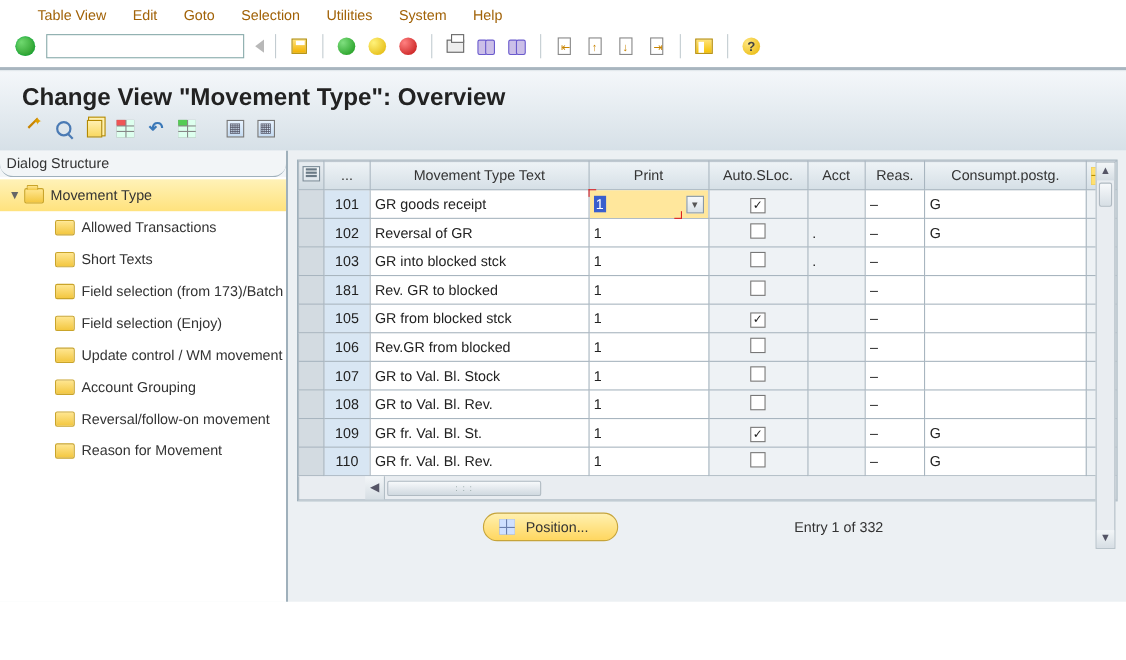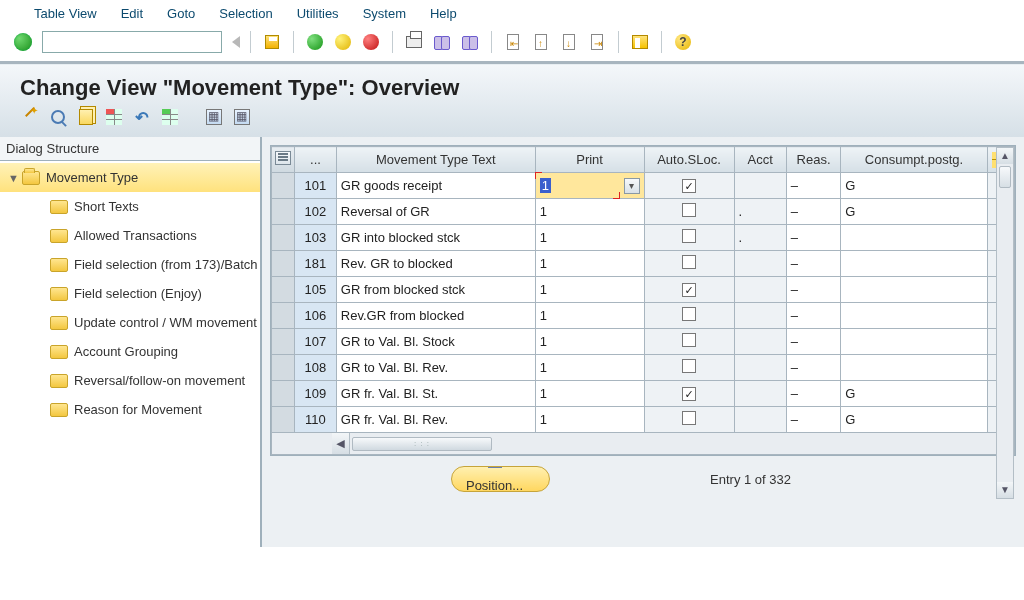--- a/index.html
+++ b/index.html
@@ -11,21 +11,21 @@
     color: #222;
     width: 1024px;
     height: 600px;
     overflow: hidden;
   }
   
   .menubar {
     display: flex;
     gap: 24px;
     padding: 6px 22px 6px 34px;
-    color: #0c4a6e;
+    color: #a16207;
   }
   .menubar > div { cursor: default; }
   
   .toolbar {
     display: flex;
     align-items: center;
     gap: 6px;
     padding: 4px 10px 8px 14px;
     border-bottom: 3px solid #a8b5bf;
   }
@@ -100,20 +100,21 @@
   .sidebar {
     width: 262px;
     border-right: 2px solid #9fb0bb;
     background: #f2f5f7;
     display:flex; flex-direction:column;
   }
   .sidehead {
     padding: 4px 6px;
     border-bottom: 1px solid #9fb0bb;
     color:#333;
+    border-radius:12px;
   }
   .tree { flex:1; overflow:hidden; padding-top:2px; background:#fff;}
   .treerow {
     display:flex; align-items:center;
     height:29px;
     padding-left:6px;
     white-space:nowrap;
     overflow:hidden;
     color:#333;
   }
@@ -198,21 +199,20 @@
     gap:120px;
     padding:10px 0 6px;
     background:#ecf0f3;
   }
   .posbtn{
     display:inline-flex;align-items:center;gap:10px;
     height:26px;padding:0 26px 0 14px;
     background:linear-gradient(#fff0b0,#ffd760);
     border:1px solid #c6a43a;border-radius:13px;
     color:#333;
-    flex-direction:column;
   }
   .posicon{width:14px;height:14px;display:grid;grid-template-columns:1fr 1fr;grid-template-rows:1fr 1fr;gap:1px;background:#6a7fae;}
   .posicon>i{background:#cfe0ff;}
   .entrytxt{color:#333;margin-left:40px;margin-right:44px;}
 
   
   col.csel{width:22px;}
   col.ccode{width:40px;}
   col.ctext{width:190px;}
   col.cprint{width:104px;}
@@ -348,25 +348,25 @@
   <div class="sidebar">
     <div class="sidehead">Dialog Structure</div>
     <div class="tree">
       <div class="treerow l0 sel">
         <span class="arrow">▼</span>
         <span class="folder open"></span>
         <span>Movement Type</span>
       </div>
       <div class="treerow l1">
           <span class="folder"></span>
+          <span>Allowed Transactions</span>
+        </div>
+      <div class="treerow l1">
+          <span class="folder"></span>
           <span>Short Texts</span>
-        </div>
-      <div class="treerow l1">
-          <span class="folder"></span>
-          <span>Allowed Transactions</span>
         </div>
       <div class="treerow l1">
           <span class="folder"></span>
           <span>Field selection (from 173)/Batch</span>
         </div>
       <div class="treerow l1">
           <span class="folder"></span>
           <span>Field selection (Enjoy)</span>
         </div>
       <div class="treerow l1">

